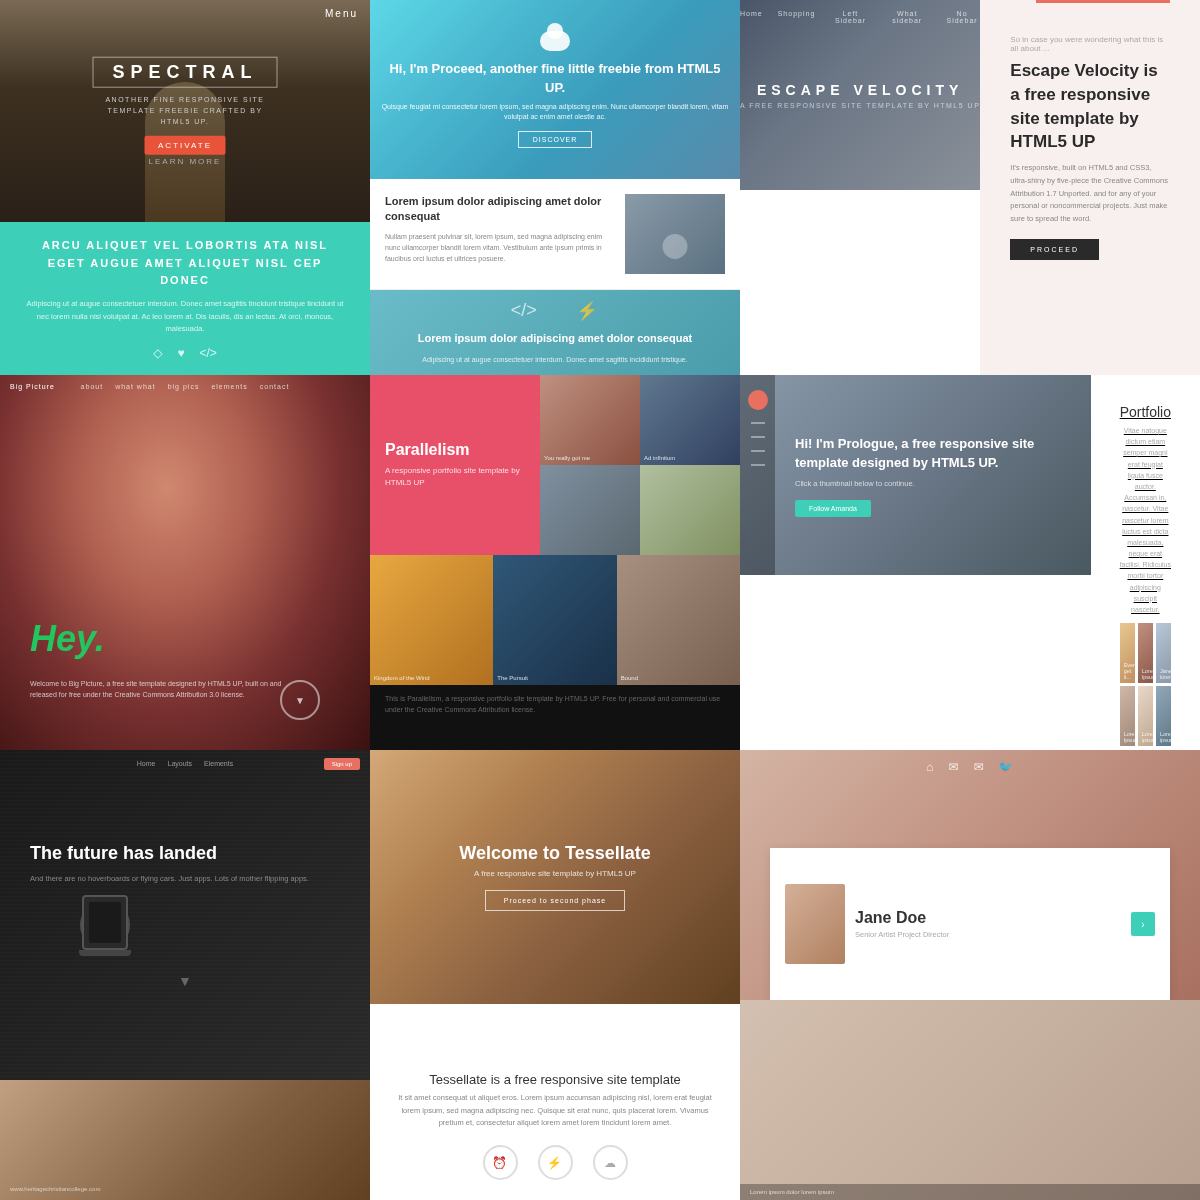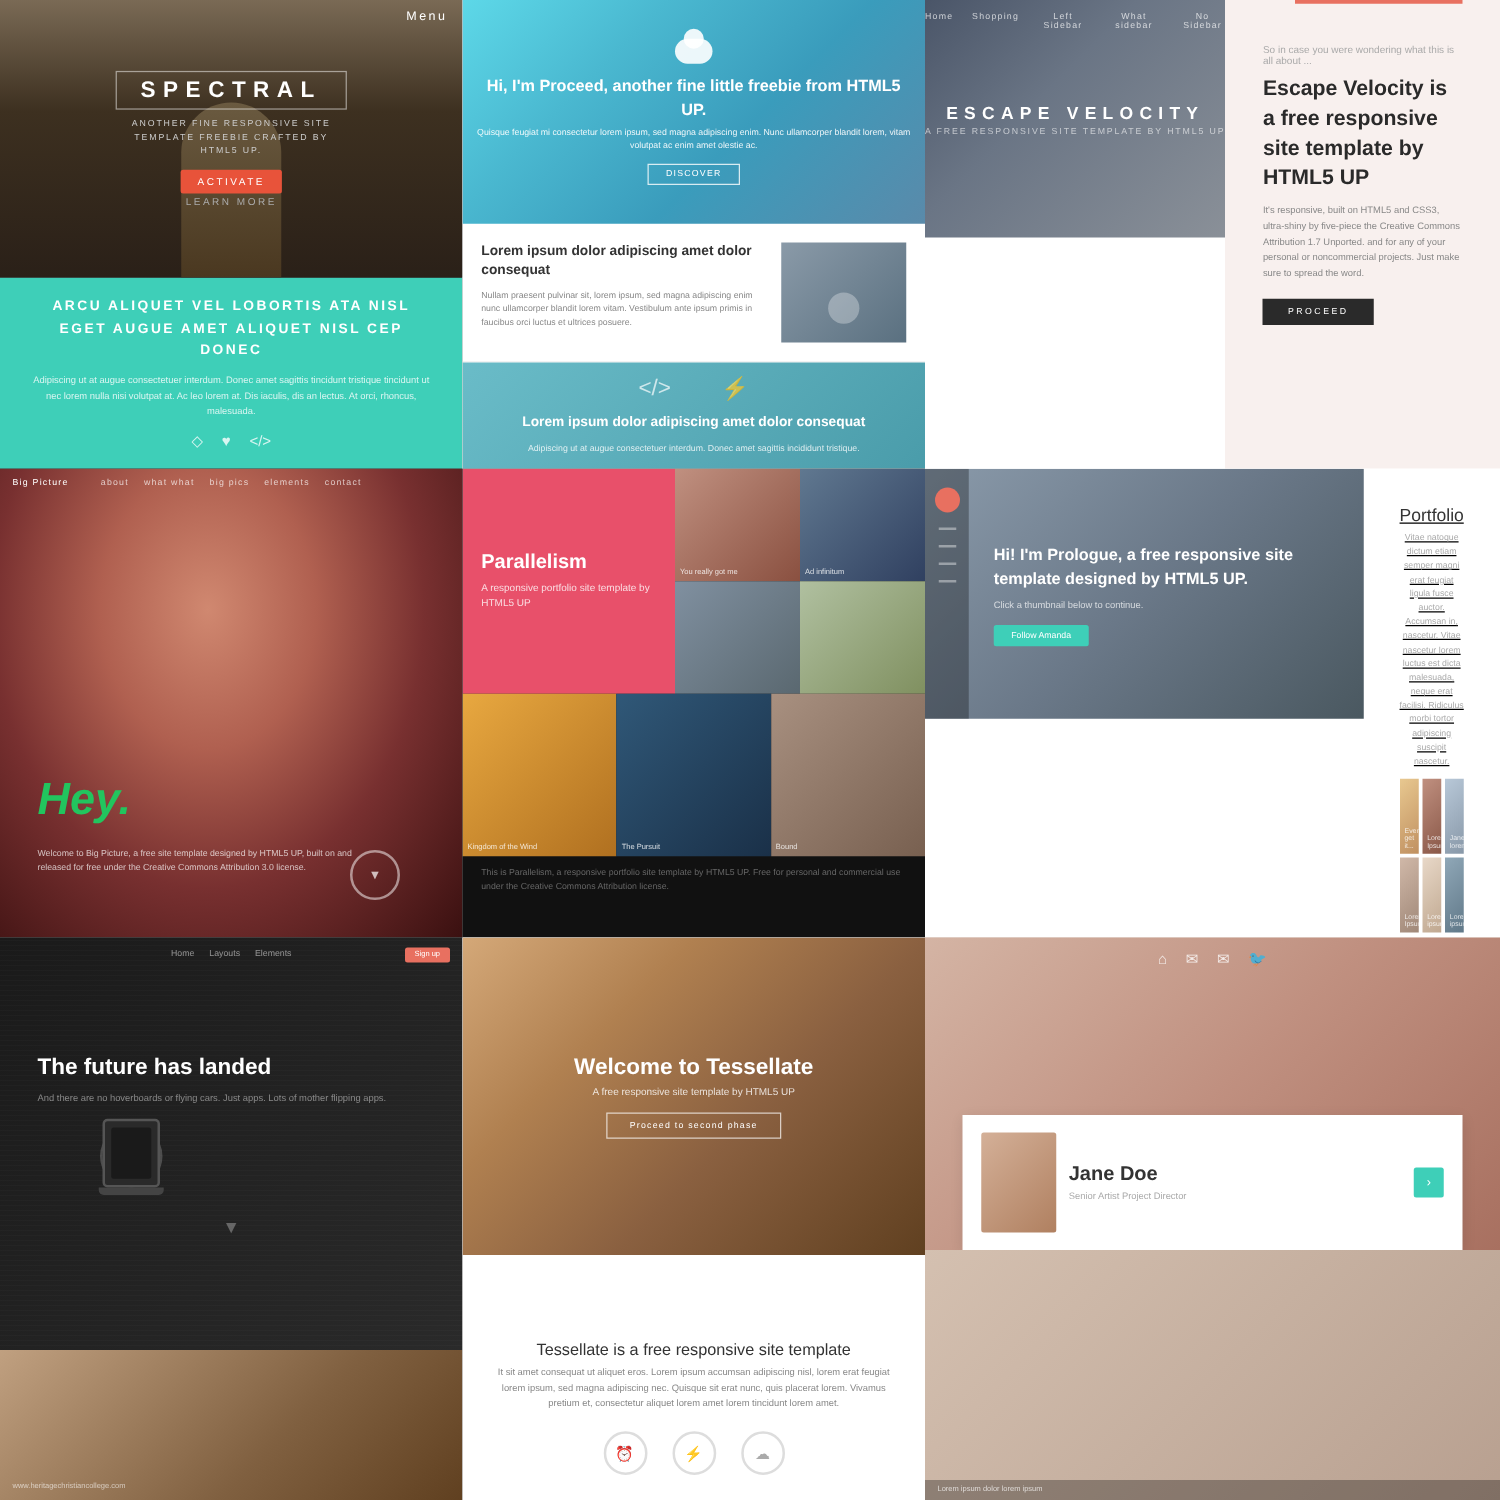--- a/index.html
+++ b/index.html
@@ -770,21 +770,21 @@
       gap: 15px;
     }
     .pro-card-nav-icon {
       color: rgba(255,255,255,0.8);
       font-size: 12px;
     }
     .pro-card-white {
       background: #fff;
       position: absolute;
       bottom: 0; left: 30px; right: 30px;
-      height: 108px;
+      height: 152px;
       padding: 15px;
       display: flex;
       align-items: center;
       gap: 10px;
       box-shadow: 0 2px 10px rgba(0,0,0,0.1);
     }
     .pro-card-avatar {
       width: 60px; height: 80px;
       background: linear-gradient(135deg, #d4b098 0%, #b08060 100%);
       flex-shrink: 0;

